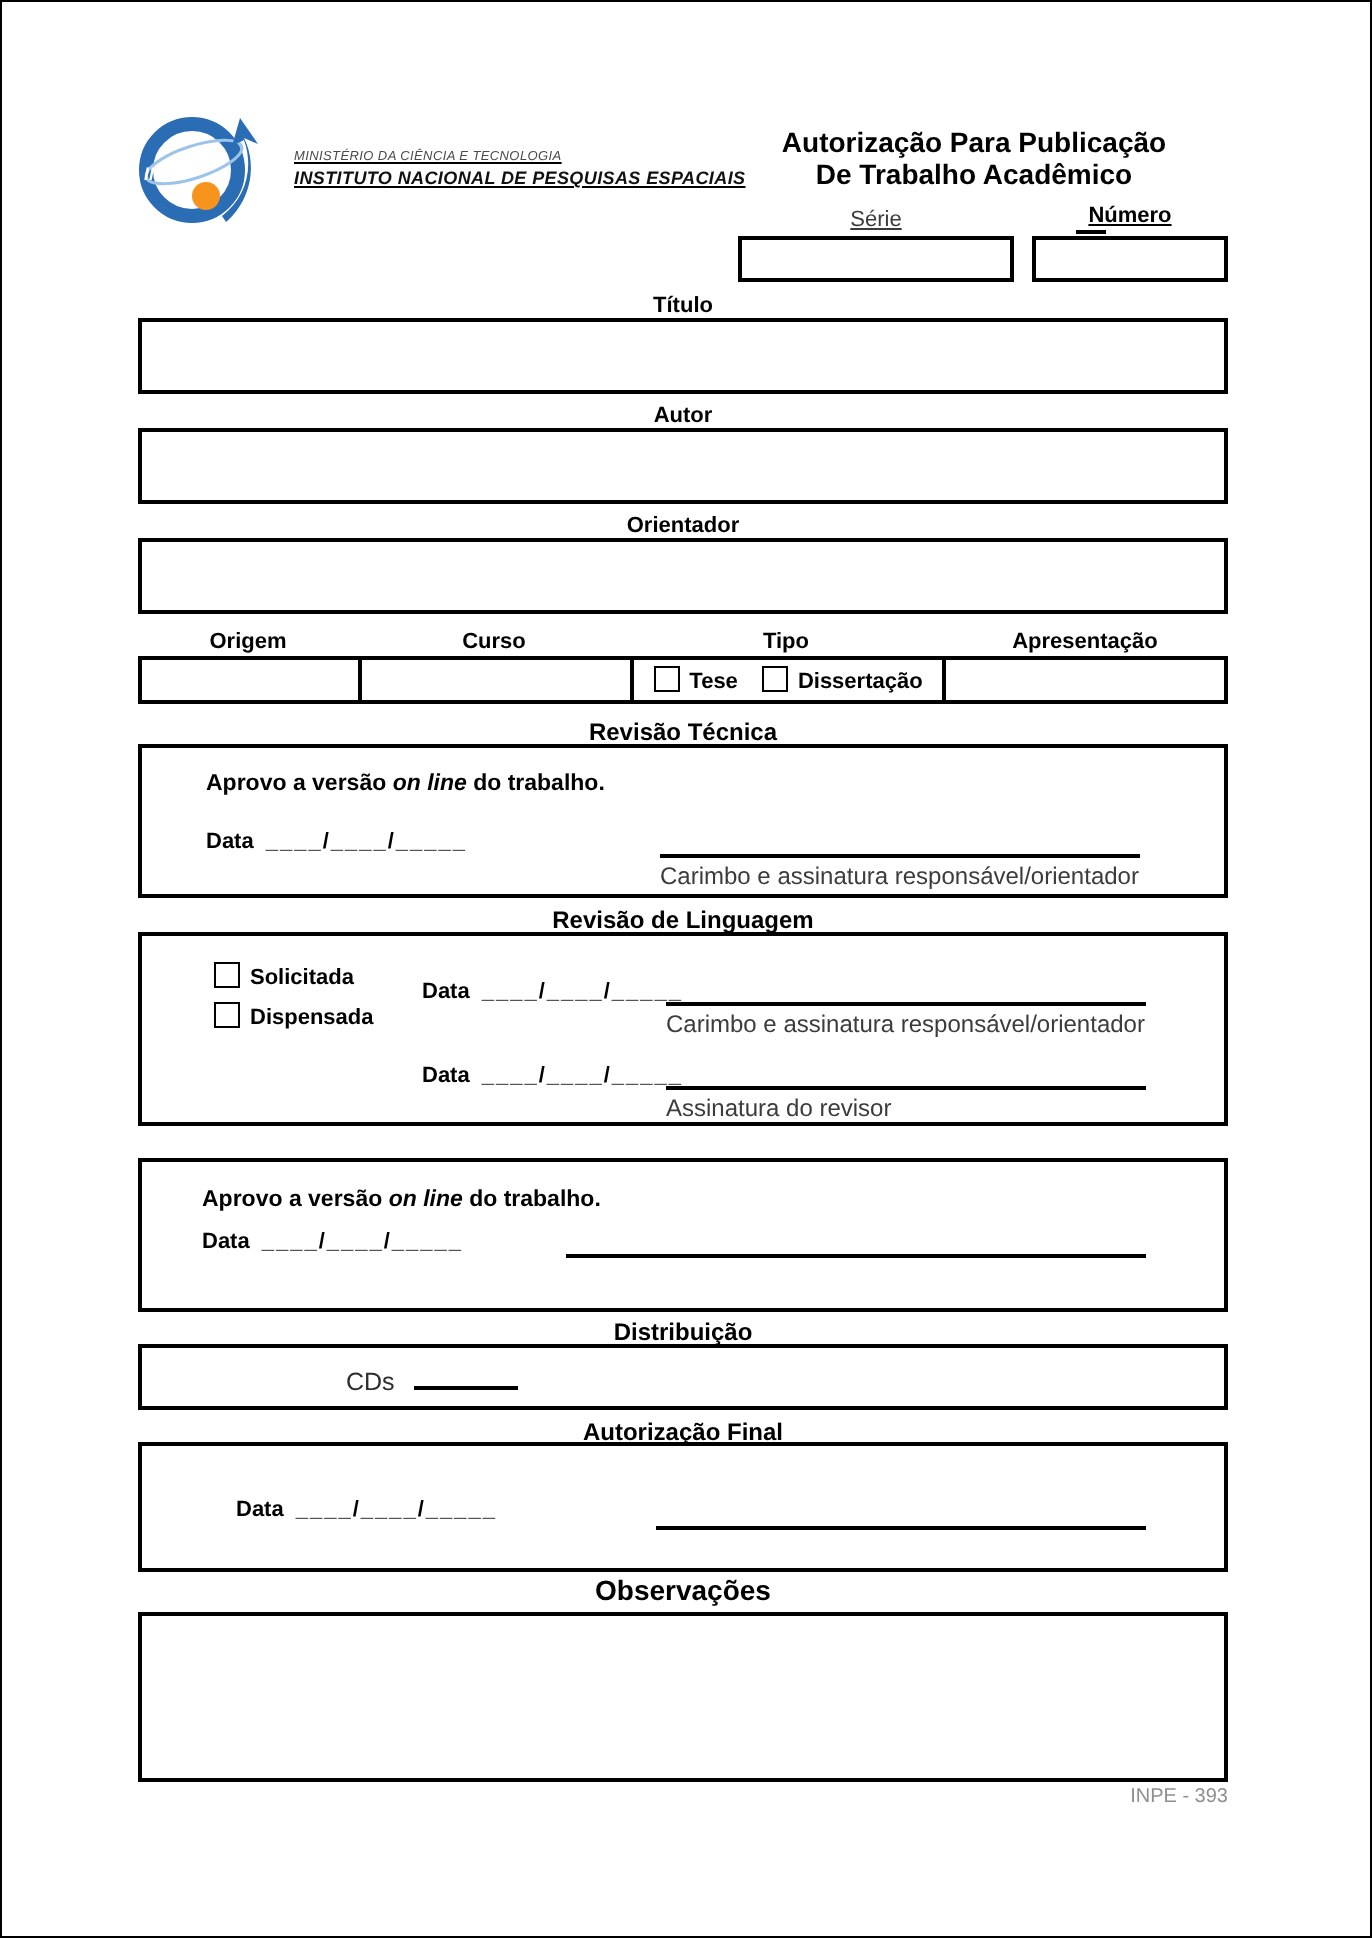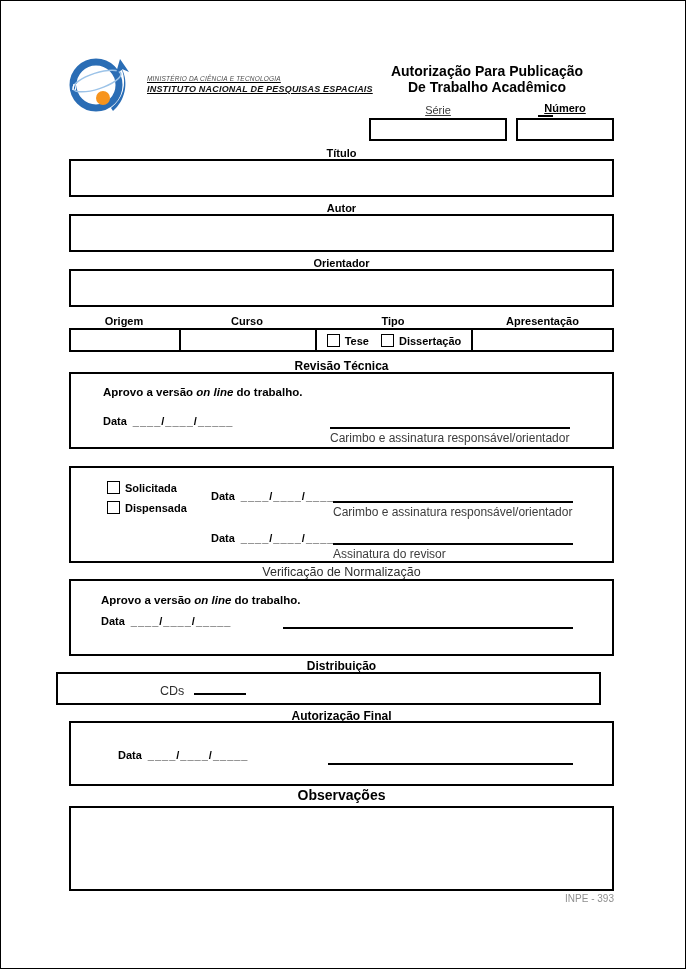--- a/index.html
+++ b/index.html
@@ -96,52 +96,52 @@
     <div class="approve" style="left:32px;top:12px;">
       <span>Aprovo a versão </span><span class="it">on line</span><span> do trabalho.</span>
     </div>
     <div class="dataline" style="left:32px;top:41px;">
       <span>Data</span><span class="blanks">____/____/_____</span>
     </div>
     <div class="sigline" style="left:259px;top:53px;width:240px;"></div>
     <div class="cap" style="left:259px;top:57px;">Carimbo e assinatura responsável/orientador</div>
   </div>
 
+  <div class="sec-title" style="top:452px;">Revisão de Linguagem</div>
   <div class="box" style="left:68px;top:465px;width:545px;height:97px;position:absolute;">
     <div class="cbrow" style="left:36px;top:13px;">
       <span class="cb"></span><span>Solicitada</span>
     </div>
     <div class="cbrow" style="left:36px;top:33px;">
       <span class="cb"></span><span>Dispensada</span>
     </div>
     <div class="dataline" style="left:140px;top:22px;">
       <span>Data</span><span class="blanks">____/____/_____</span>
     </div>
     <div class="sigline" style="left:262px;top:33px;width:240px;"></div>
     <div class="cap" style="left:262px;top:37px;">Carimbo e assinatura responsável/orientador</div>
     <div class="dataline" style="left:140px;top:64px;">
       <span>Data</span><span class="blanks">____/____/_____</span>
     </div>
     <div class="sigline" style="left:262px;top:75px;width:240px;"></div>
     <div class="cap" style="left:262px;top:79px;">Assinatura do revisor</div>
   </div>
 
-  <div class="sec-title reg" style="top:564px;">Verificação de Normalização</div>
   <div class="box" style="left:68px;top:578px;width:545px;height:77px;position:absolute;">
     <div class="approve" style="left:30px;top:13px;">
       <span>Aprovo a versão </span><span class="it">on line</span><span> do trabalho.</span>
     </div>
     <div class="dataline" style="left:30px;top:34px;">
       <span>Data</span><span class="blanks">____/____/_____</span>
     </div>
     <div class="sigline" style="left:212px;top:46px;width:290px;"></div>
   </div>
 
   <div class="sec-title" style="top:658px;">Distribuição</div>
-  <div class="box" style="left:55px;top:671px;width:545px;height:33px;position:absolute;">
+  <div class="box" style="left:68px;top:671px;width:545px;height:33px;position:absolute;">
     <div class="distrow" style="left:102px;top:7px;">
       <span>CDs</span>
       <span class="blankline" style="width:52px;margin-left:6px;"></span>
     </div>
     <div class="distrow" style="left:285px;top:7px;margin-top:47px;">
       <span>Cópias em papel</span>
       <span class="blankline" style="width:62px;margin-left:6px;"></span>
     </div>
   </div>
 

